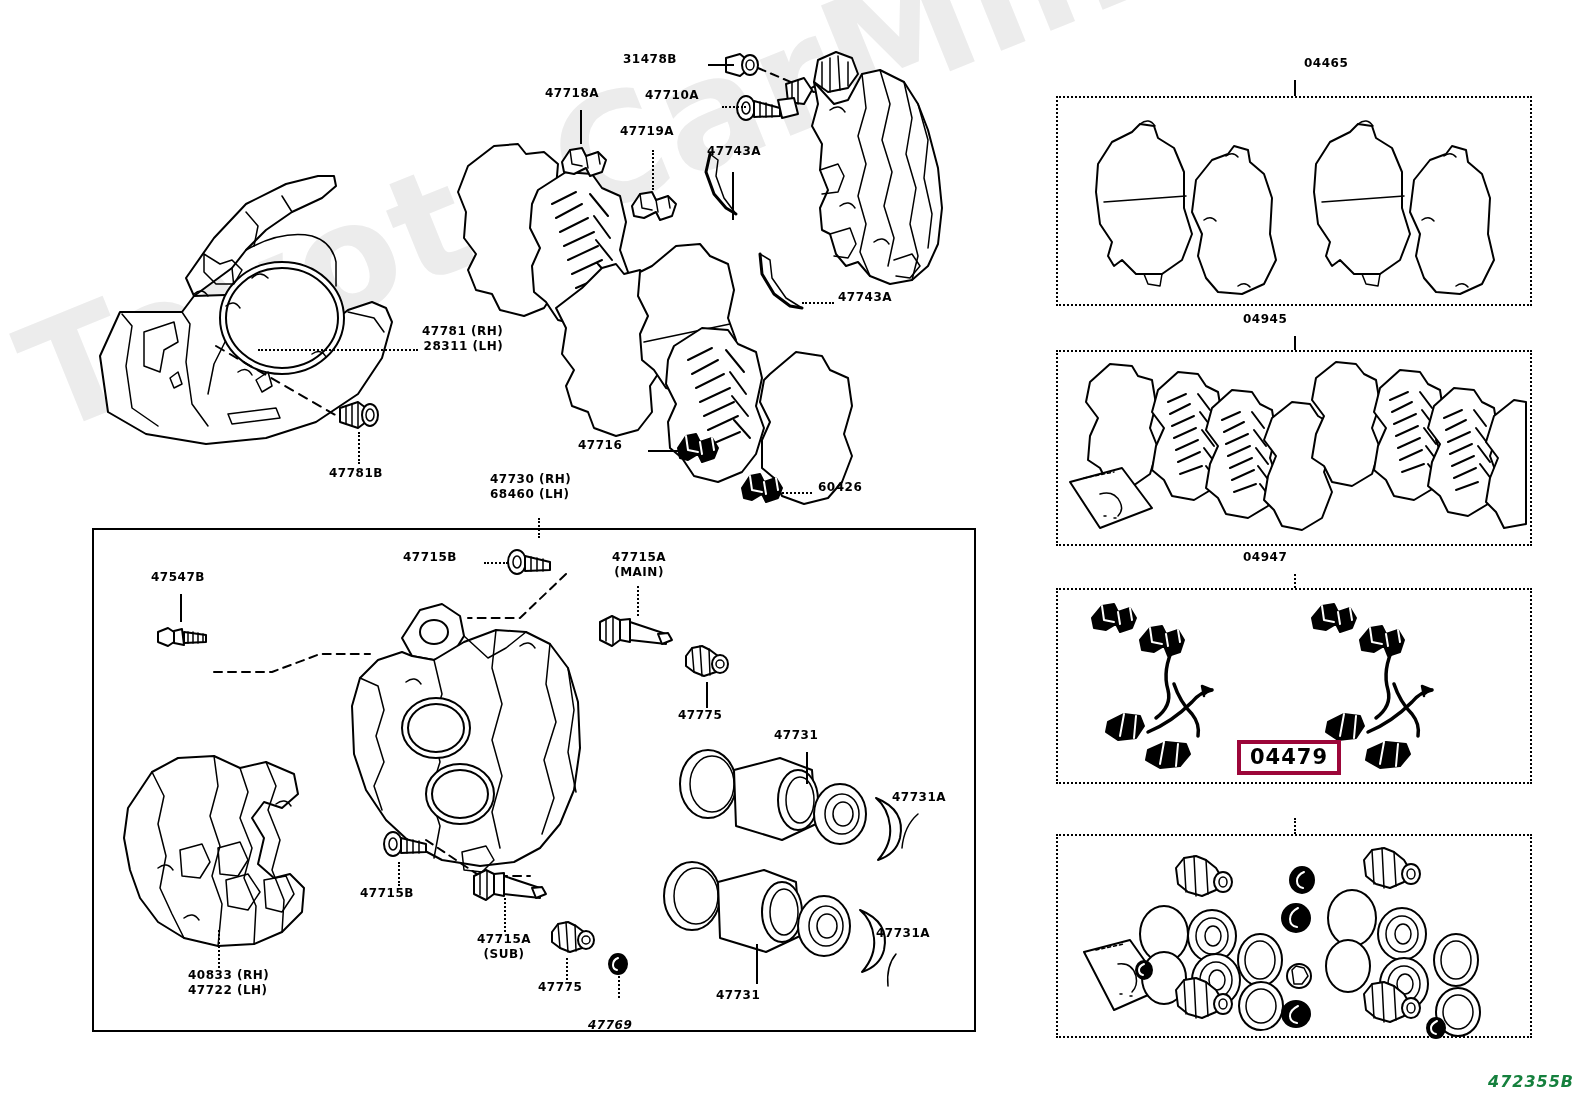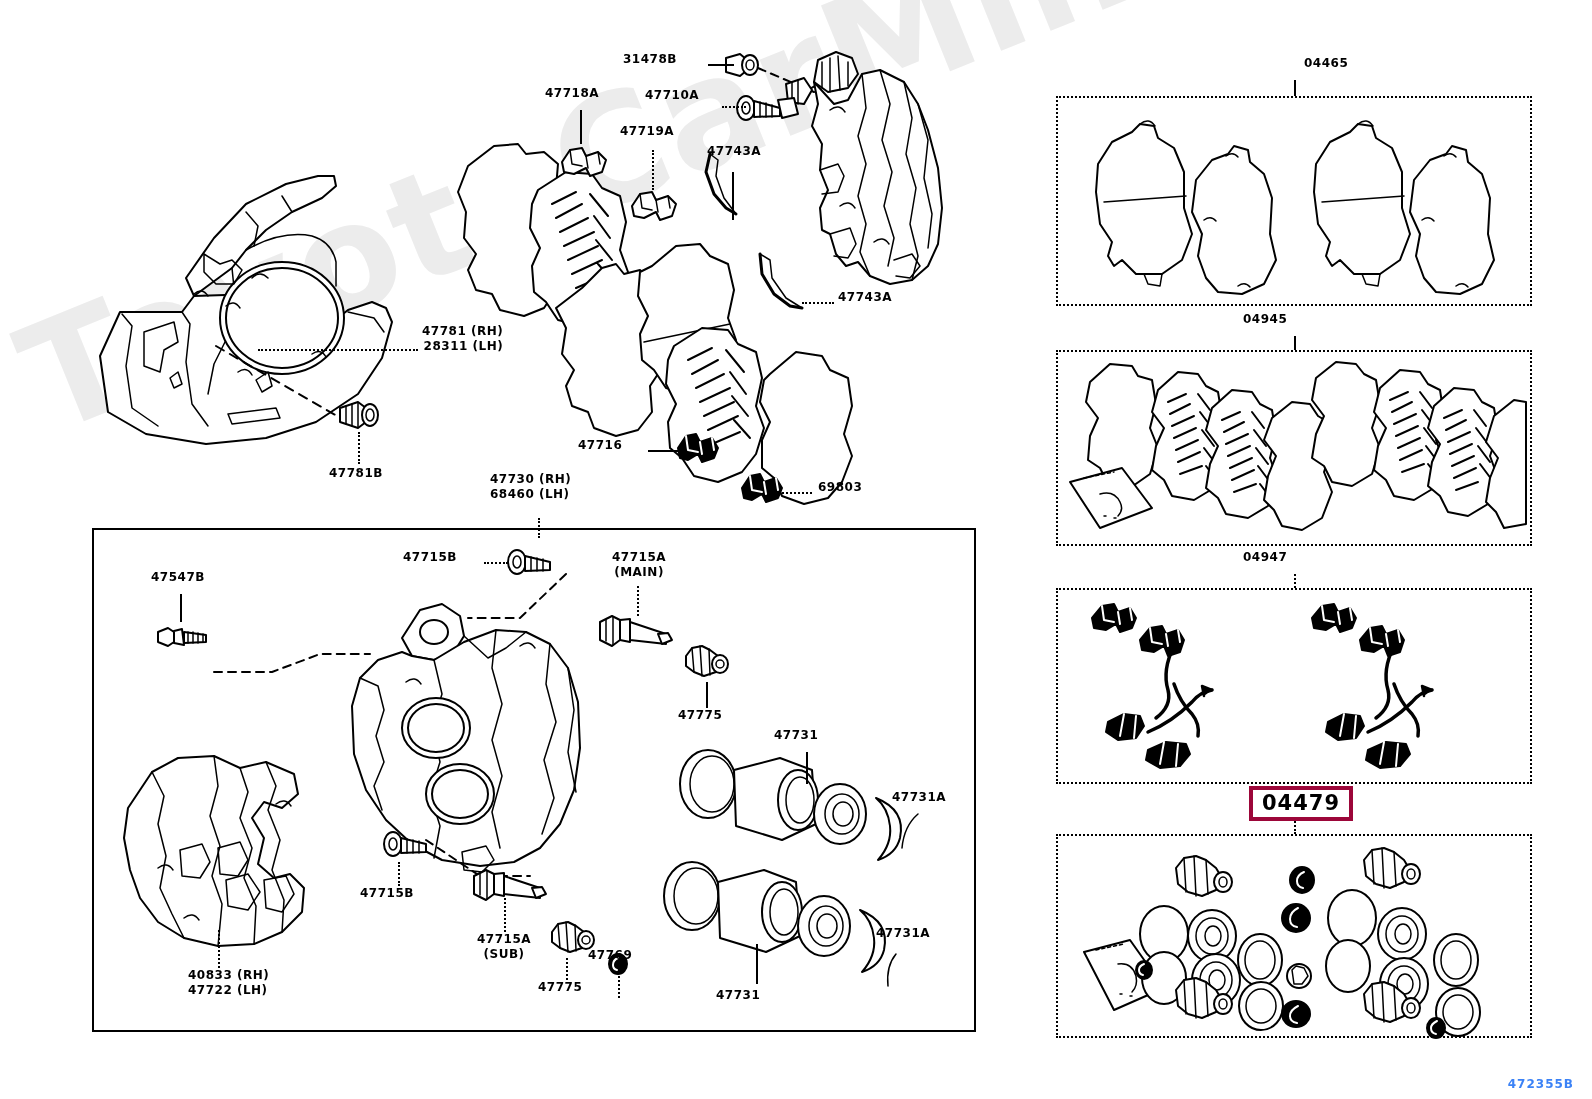--- a/index.html
+++ b/index.html
@@ -81,24 +81,25 @@
     letter-spacing:1px;
     z-index:7;
   }
 
   
   .footer-code{
     position:absolute;
     right:18px; bottom:8px;
     font-family:"DejaVu Sans", sans-serif;
     font-weight:700;
-    font-size:12px;
-    color:#3b82f6;
+    font-size:16px;
+    color:#15803d;
     letter-spacing:1px;
     z-index:6;
+    font-style:italic;
   }
 
   
   .art{ position:absolute; z-index:4; pointer-events:none; }
   .art svg{ display:block; overflow:visible; }
   .art svg *{
     fill:none; stroke:#000; stroke-width:2;
     stroke-linejoin:round; stroke-linecap:round;
     vector-effect:non-scaling-stroke;
   }
@@ -310,21 +311,21 @@
   <div class="art" style="left:738px; top:470px; width:48px; height:40px;">
     <svg viewBox="0 0 48 40" width="48" height="40">
       <path d="M4 18 L12 6 L22 4 L26 12 L38 8 L44 18 L40 28 L28 32 L24 24
                L14 30 L6 28 Z" class="fillk"></path>
       <path d="M12 6 L14 20 L24 22" style="stroke:#fff;"></path>
       <path d="M26 12 L28 24" style="stroke:#fff;"></path>
       <path d="M38 8 L40 20" style="stroke:#fff;"></path>
     </svg>
   </div>
   <div class="lead doth" style="left:782px; top:492px; width:30px;"></div>
-  <div class="lbl" style="left:818px; top:480px;">69803</div>
+  <div class="lbl" style="left:818px; top:480px;">60426</div>
 
   <div class="lbl two" style="left:490px; top:472px;"><span>47730 (RH)</span><br><span>68460 (LH)</span></div>
   <div class="lead dotv" style="left:538px; top:518px; height:20px;"></div>
 
   <div class="panel" style="left:92px; top:528px; width:884px; height:504px;"></div>
 
   <div class="art" style="left:156px; top:620px; width:56px; height:34px;">
     <svg viewBox="0 0 56 34" width="56" height="34">
       <path d="M2 12 L12 8 L18 12 L18 22 L12 26 L2 22 Z" class="fillw"></path>
       <path d="M18 11 L26 9 L28 25 L18 23 Z" class="fillw"></path>
@@ -490,21 +491,21 @@
   <div class="lead dotv" style="left:566px; top:958px; height:22px;"></div>
   <div class="lbl" style="left:538px; top:980px;">47775</div>
 
   <div class="art" style="left:606px; top:952px; width:24px; height:24px;">
     <svg viewBox="0 0 24 24" width="24" height="24">
       <ellipse cx="12" cy="12" rx="9" ry="10" class="fillk"></ellipse>
       <path d="M12 6 q-5 2 -5 7 q0 4 4 5" style="stroke:#fff;"></path>
     </svg>
   </div>
   <div class="lead dotv" style="left:618px; top:976px; height:22px;"></div>
-  <div class="lbl" style="left:588px; top:948px;">47769</div>
+  <div class="lbl" style="left:588px; top:1018px;font-style:italic;">47769</div>
 
   <div class="art" style="left:118px; top:752px; width:280px; height:210px;">
     <svg viewBox="0 0 280 210" width="280" height="210">
       <path d="M10 56 L34 20 L60 6 L96 4 L122 16 L148 10 L176 22 L180 42
                L164 56 L146 50 L134 66 L146 86 L140 112 L156 126 L172 122
                L186 136 L184 160 L164 180 L136 192 L100 194 L66 186 L40 170
                L22 146 L12 118 L6 86 Z" class="fillw"></path>
       <path d="M34 20 L46 44 L40 72 L48 104 L42 136 L54 162 L66 186" class="thin"></path>
       <path d="M96 4 L100 34 L92 64 L102 94 L94 124 L104 152 L100 194" class="thin"></path>
       <path d="M122 16 L130 40 L122 66 L134 96 L126 126 L138 154 L136 192" class="thin"></path>
@@ -644,21 +645,21 @@
       <path d="M274 114 L270 136 M286 116 L284 138" style="stroke:#fff;"></path>
       <path d="M298 150 L316 142 L336 144 L340 154 L330 166 L310 168 L296 160 Z" class="fillk"></path>
       <path d="M314 142 L310 164 M328 144 L326 166" style="stroke:#fff;"></path>
       <path d="M324 46 q-12 24 -6 44 q4 16 -12 28" style="stroke-width:3.5;"></path>
       <path d="M298 132 q24 -10 44 -30 q8 -10 20 -12" style="stroke-width:3.5;"></path>
       <path d="M362 90 l-10 -4 l2 10" class="fillk" style="stroke-width:2.5;"></path>
       <path d="M324 84 q6 18 18 30 q8 10 6 22" style="stroke-width:3.5;"></path>
     </svg>
   </div>
 
-  <div class="hilite" style="left:1237px; top:786px;margin-left:12px;">04479</div>
+  <div class="hilite" style="left:1237px; top:740px;">04479</div>
   <div class="lead dotv" style="left:1294px; top:818px; height:16px;"></div>
   <div class="panel dotted" style="left:1056px; top:834px; width:476px; height:204px;"></div>
 
   <div class="art" style="left:1080px; top:842px; width:450px; height:190px;">
     <svg viewBox="0 0 450 190" width="450" height="190">
 
       <path d="M4 110 L50 98 L84 146 L34 168 Z" class="fillw"></path>
       <path d="M16 108 L44 102" class="thin" style="stroke-dasharray:3 3;"></path>
       <path d="M38 122 q14 -2 18 12 q2 10 -4 16" class="thin"></path>
       <path d="M40 152 l2 0 M50 154 l2 0" class="thin"></path>

